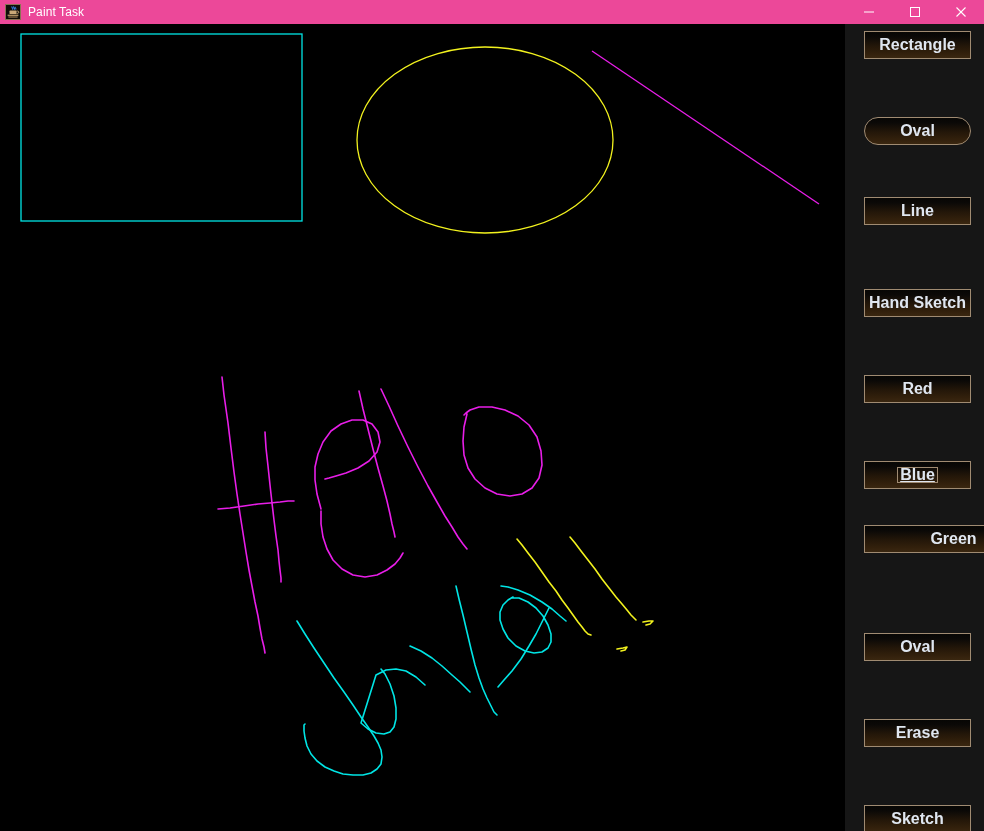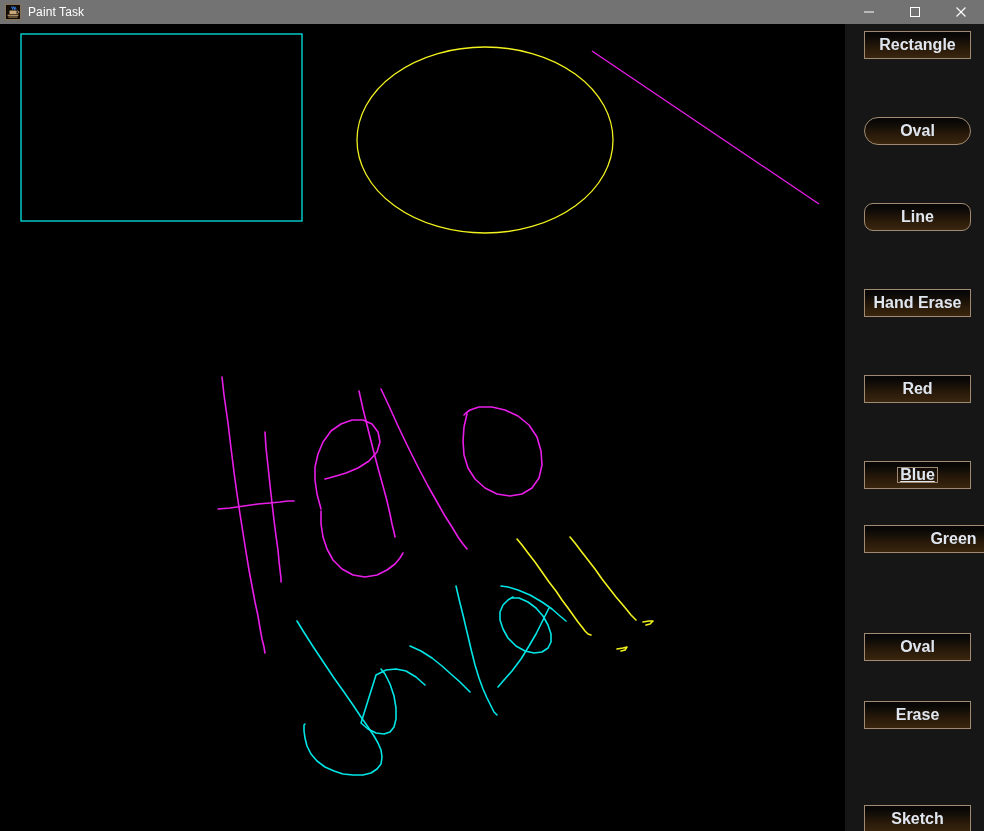--- a/index.html
+++ b/index.html
@@ -21,21 +21,21 @@
     background: #000000;
     overflow: hidden;
   }
 
   
   #title-bar {
     position: absolute;
     left: 0; top: 0;
     width: 984px;
     height: 24px;
-    background: #737373;
+    background: #ec4899;
     display: flex;
     align-items: center;
   }
   #title-icon {
     width: 16px;
     height: 16px;
     margin-left: 5px;
     margin-right: 7px;
     flex: 0 0 auto;
     position: relative;
@@ -202,39 +202,39 @@
       </svg>
   </div>
 
   <div id="tool-panel">
       <div class="tool-button" style="top: 7px;">
         <span class="btn-label">Rectangle</span>
       </div>
       <div class="tool-button" style="top: 93px; border-radius: 14px;">
         <span class="btn-label">Oval</span>
       </div>
-      <div class="tool-button" style="top: 179px; border-radius: 9px;">
+      <div class="tool-button" style="top: 173px;">
         <span class="btn-label">Line</span>
       </div>
       <div class="tool-button" style="top: 265px;">
-        <span class="btn-label">Hand Erase</span>
+        <span class="btn-label">Hand Sketch</span>
       </div>
       <div class="tool-button" style="top: 351px;">
         <span class="btn-label">Red</span>
       </div>
       <div class="tool-button focused" style="top: 437px;">
         <span class="btn-label">Blue</span>
       </div>
       <div class="tool-button" style="top: 501px; padding-left: 36px;">
         <span class="btn-label">Green</span>
       </div>
       <div class="tool-button" style="top: 609px;">
         <span class="btn-label">Oval</span>
       </div>
-      <div class="tool-button" style="top: 677px;">
+      <div class="tool-button" style="top: 695px;">
         <span class="btn-label">Erase</span>
       </div>
       <div class="tool-button" style="top: 781px;">
         <span class="btn-label">Sketch</span>
       </div>
     </div>
 
 </div>
 
 </body></html>

